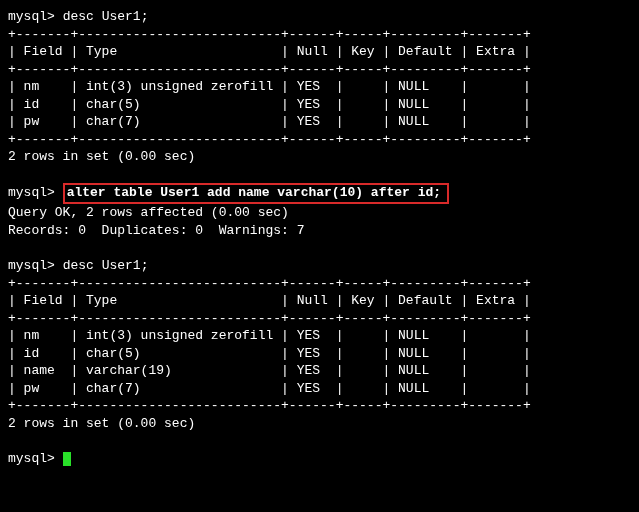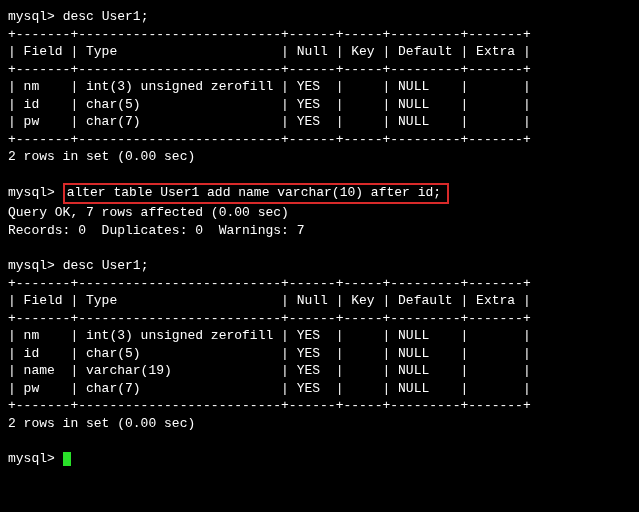--- a/index.html
+++ b/index.html
@@ -15,20 +15,21 @@
     box-sizing: border-box;
     overflow: hidden;
   }
   .line { white-space: pre; }
   .prompt-cmd { display: inline; }
   .highlight {
     border: 2px solid #d92a2a;
     padding: 0 6px 0 2px;
     display: inline-block;
     line-height: 1.3;
+    font-weight: bold;
   }
   .cursor {
     display: inline-block;
     width: 8px;
     height: 14px;
     background: #29e029;
     vertical-align: text-bottom;
   }
 </style>
 </head>
@@ -38,21 +39,21 @@
 <div class="line">+-------+--------------------------+------+-----+---------+-------+</div>
 <div class="line">| Field | Type                     | Null | Key | Default | Extra |</div>
 <div class="line">+-------+--------------------------+------+-----+---------+-------+</div>
 <div class="line">| nm    | int(3) unsigned zerofill | YES  |     | NULL    |       |</div>
 <div class="line">| id    | char(5)                  | YES  |     | NULL    |       |</div>
 <div class="line">| pw    | char(7)                  | YES  |     | NULL    |       |</div>
 <div class="line">+-------+--------------------------+------+-----+---------+-------+</div>
 <div class="line">2 rows in set (0.00 sec)</div>
 <div class="line"> </div>
 <div class="line"><span>mysql&gt;</span> <span class="highlight"><span>alter table User1 add name varchar(10) after id;</span></span></div>
-<div class="line">Query OK, 7 rows affected (0.00 sec)</div>
+<div class="line">Query OK, 2 rows affected (0.00 sec)</div>
 <div class="line">Records: 0  Duplicates: 0  Warnings: 7</div>
 <div class="line"> </div>
 <div class="line"><span>mysql&gt;</span> <span class="prompt-cmd">desc User1;</span></div>
 <div class="line">+-------+--------------------------+------+-----+---------+-------+</div>
 <div class="line">| Field | Type                     | Null | Key | Default | Extra |</div>
 <div class="line">+-------+--------------------------+------+-----+---------+-------+</div>
 <div class="line">| nm    | int(3) unsigned zerofill | YES  |     | NULL    |       |</div>
 <div class="line">| id    | char(5)                  | YES  |     | NULL    |       |</div>
 <div class="line">| name  | varchar(19)              | YES  |     | NULL    |       |</div>
 <div class="line">| pw    | char(7)                  | YES  |     | NULL    |       |</div>

